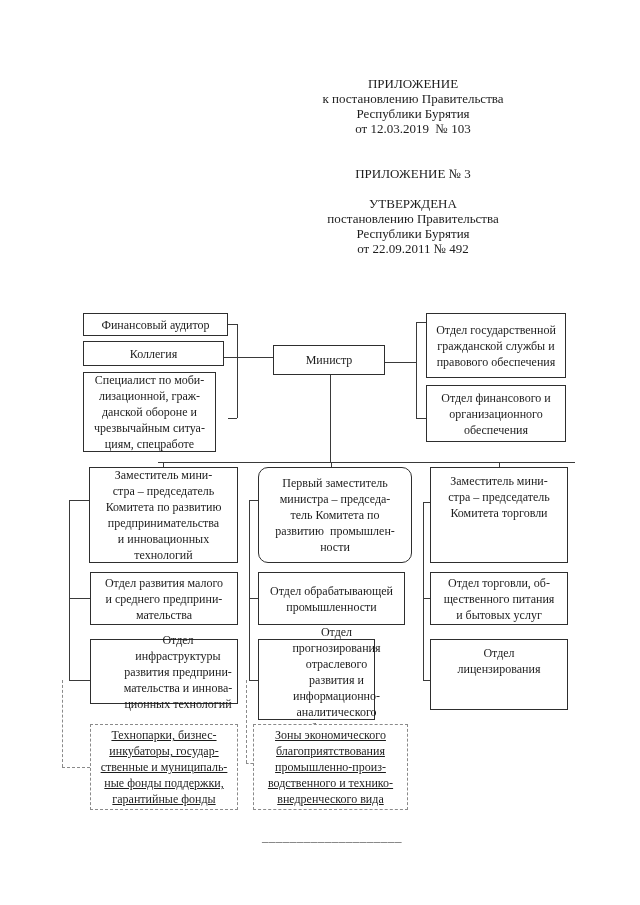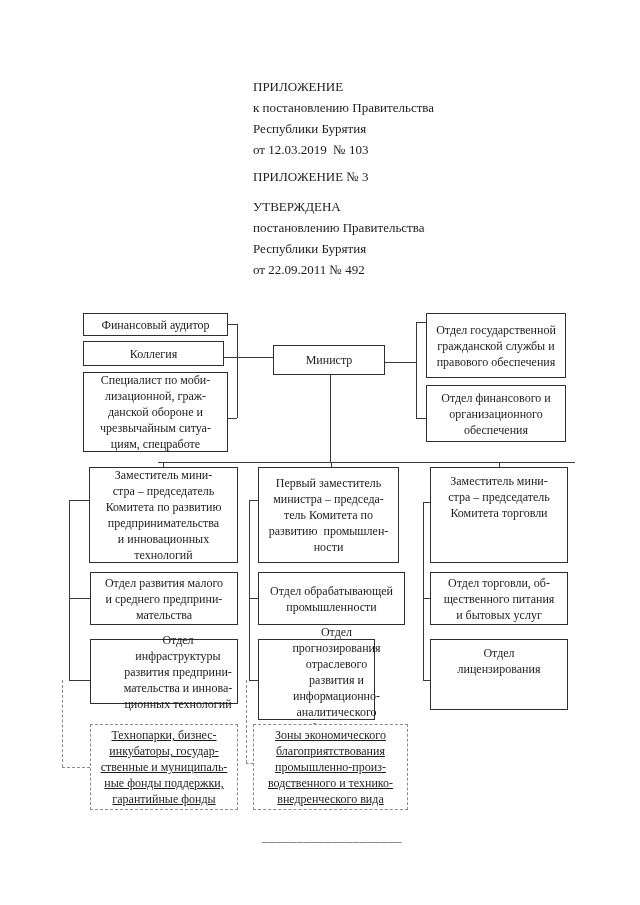--- a/index.html
+++ b/index.html
@@ -1,21 +1,21 @@
 <!DOCTYPE html>
 <html><head>
 <meta charset="utf-8">
 <style>
   html,body{margin:0;padding:0;background:#fff;}
   .page{
     position:relative;width:640px;height:905px;background:#ffffff;
     font-family:"Liberation Serif","DejaVu Serif",serif;color:#1c1c1c;overflow:hidden;
   }
   
-  .hdr{position:absolute;right:67px;width:320px;text-align:left;font-size:13px;line-height:21px;white-space:pre-line;}
+  .hdr{position:absolute;right:67px;width:320px;text-align:center;font-size:13px;line-height:15px;white-space:pre-line;}
   .hdr-appendix{top:76px;}
   .hdr-appendix-no{top:166px;}
   .hdr-approved{top:196px;}
   
   .title{position:absolute;top:260px;left:0;width:640px;text-align:center;font-weight:bold;font-size:14.5px;line-height:19px;}
   .title .t2{letter-spacing:.1px;}
   
   .box{
     position:absolute;border:1px solid #2e2e2e;background:#fff;
     display:flex;align-items:center;justify-content:center;
@@ -45,40 +45,40 @@
   <div class="hdr hdr-appendix-no">ПРИЛОЖЕНИЕ № 3</div>
 
   <div class="hdr hdr-approved"><span>УТВЕРЖДЕНА</span>
 <span>постановлению Правительства</span>
 <span>Республики Бурятия</span>
 <span>от 22.09.2011 № 492</span></div>
 
 
   <div class="box" style="left:83px;top:313px;width:145px;height:23px;">Финансовый аудитор</div>
   <div class="box" style="left:83px;top:341px;width:141px;height:25px;">Коллегия</div>
-  <div class="box" style="left:83px;top:372px;width:145px;height:80px;">Специалист по моби-
+  <div class="box" style="left:83px;top:372px;width:133px;height:80px;">Специалист по моби-
 лизационной, граж-
 данской обороне и
 чрезвычайным ситуа-
 циям, спецработе</div>
   <div class="box" style="left:273px;top:345px;width:112px;height:30px;">Министр</div>
   <div class="box" style="left:426px;top:313px;width:140px;height:65px;">Отдел государственной
 гражданской службы и
 правового обеспечения</div>
   <div class="box" style="left:426px;top:385px;width:140px;height:57px;">Отдел финансового и
 организационного
 обеспечения</div>
 
   <div class="box" style="left:89px;top:467px;width:149px;height:96px;">Заместитель мини-
 стра – председатель
 Комитета по развитию
 предпринимательства
 и инновационных
 технологий</div>
-  <div class="box" style="left:258px;top:467px;width:141px;height:96px;">Первый заместитель
+  <div class="box" style="left:258px;top:467px;width:154px;height:96px;border-radius:10px;">Первый заместитель
 министра – председа-
 тель Комитета по
 развитию &nbsp;промышлен-
 ности</div>
   <div class="box topalign" style="left:430px;top:467px;width:138px;height:96px;">Заместитель мини-
 стра – председатель
 Комитета торговли</div>
 
   <div class="box" style="left:90px;top:572px;width:148px;height:53px;">Отдел развития малого
 и среднего предприни-

